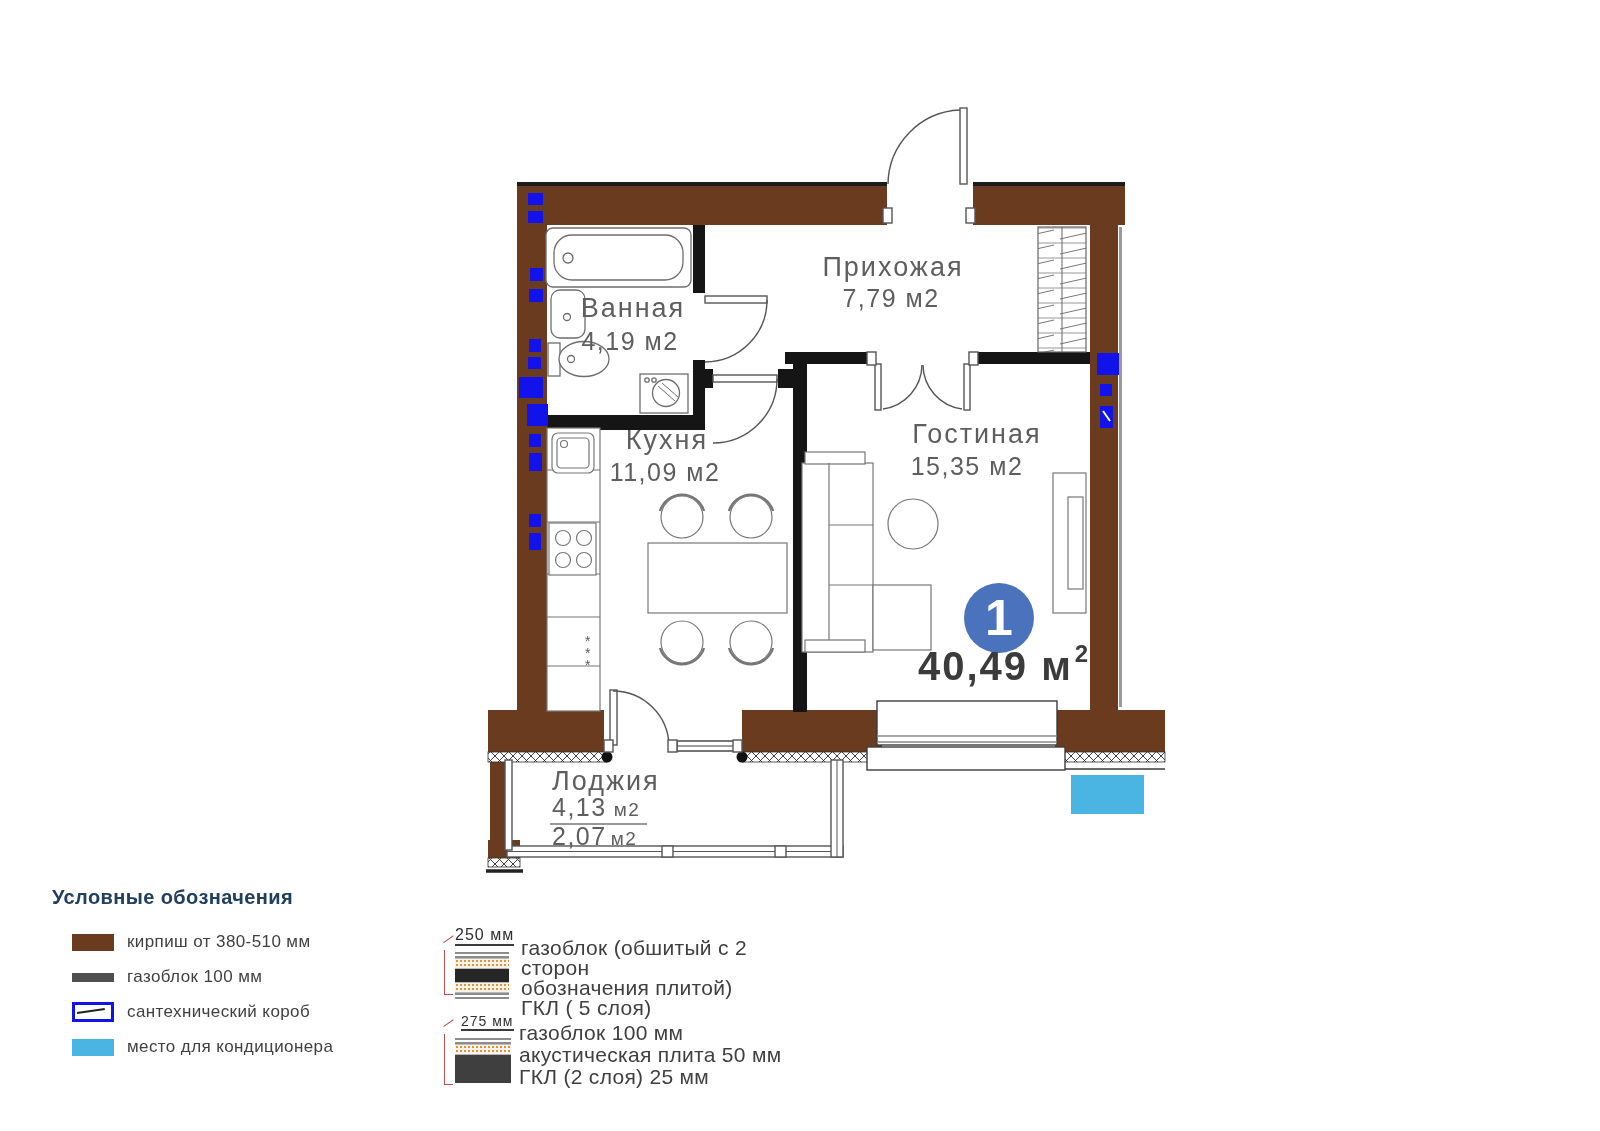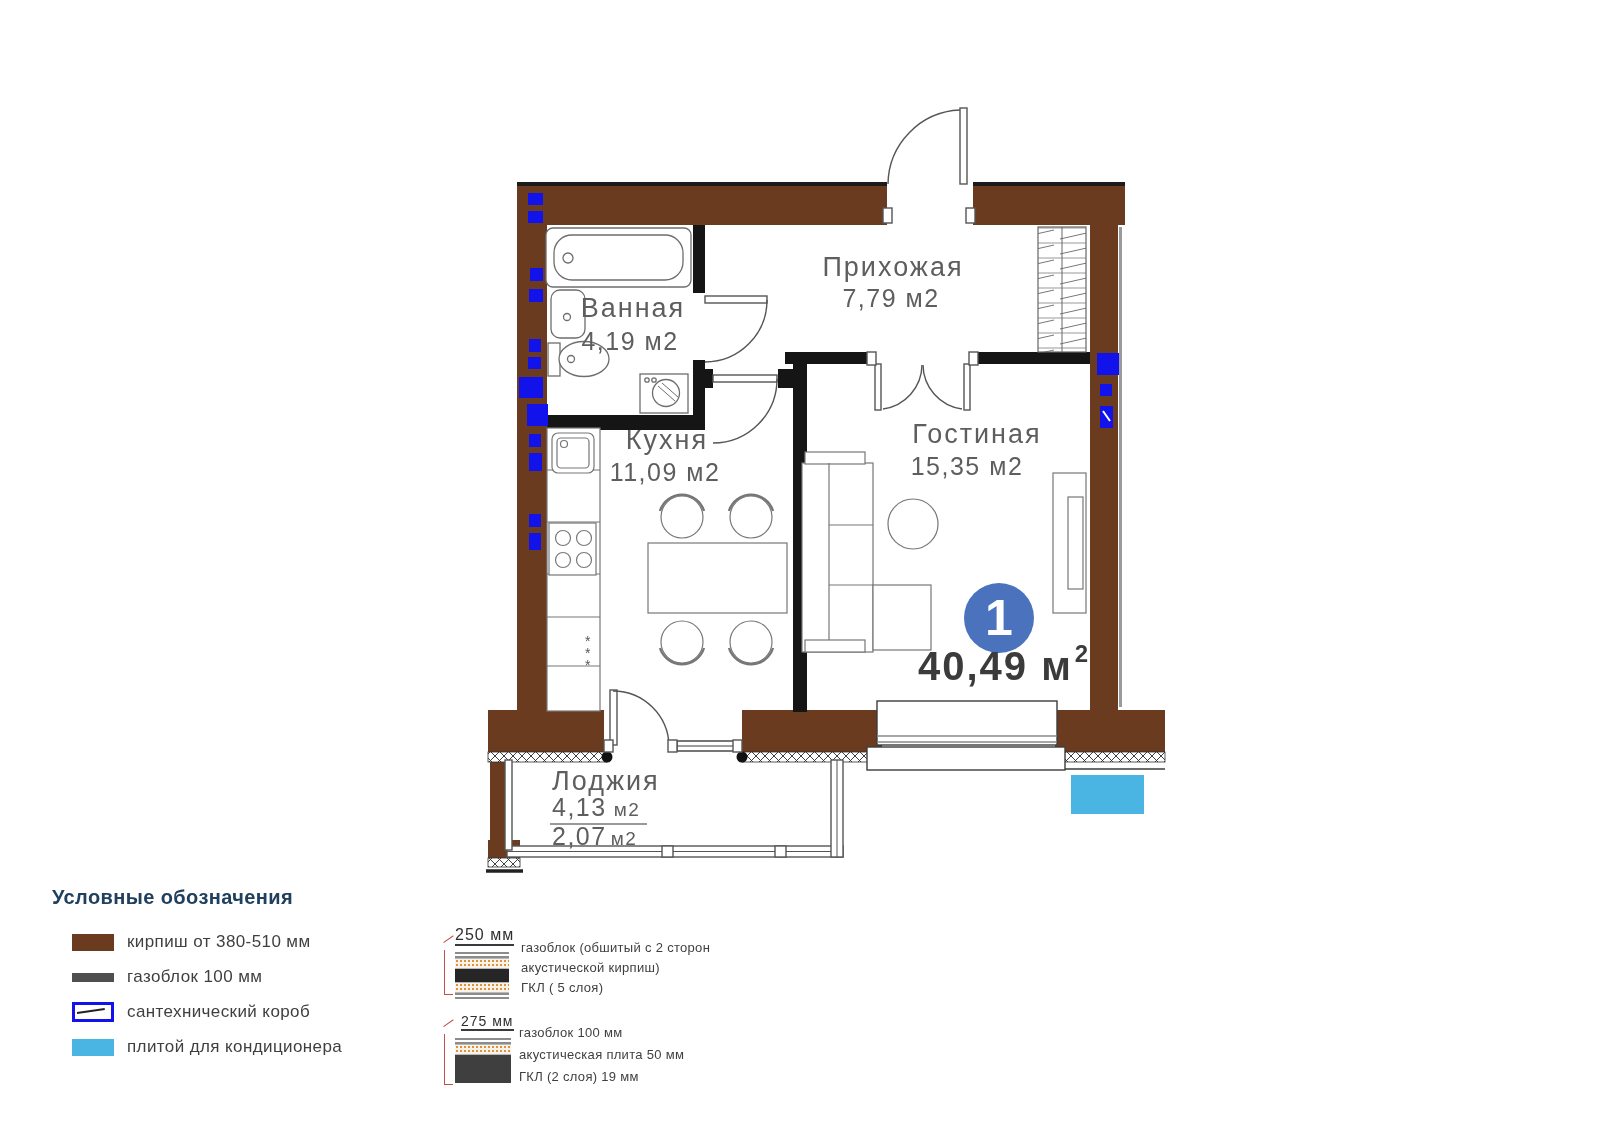--- a/index.html
+++ b/index.html
@@ -20,21 +20,21 @@
   .sw{flex:0 0 auto;}
   .sw-brick{width:42px;height:17px;}
   .sw-gas{width:42px;height:9px;}
   .sw-san{width:36px;height:14px;background:#fff;position:relative;}
   .sw-san .diag{position:absolute;left:2px;top:7px;width:28px;height:1.6px;background:#222;
                 transform:rotate(-8deg);transform-origin:left center;}
   .sw-ac{width:42px;height:17px;}
   .wsec{position:absolute;}
   .wsec-th{font-weight:normal;color:#2f2f2f;border-bottom:2px solid #3a3a3a;display:inline-block;
            letter-spacing:1px;}
-  .wsec-text{position:absolute;color:#3f3f3f;font-size:13px;letter-spacing:.3px;line-height:20px;}
+  .wsec-text{position:absolute;color:#3f3f3f;font-size:21px;letter-spacing:.3px;line-height:20px;}
   .layer{width:100%;}
   .dotted-orange{background-color:#f7f3ea;
       background-image:radial-gradient(circle,#e0943a 1.1px,rgba(0,0,0,0) 1.3px);
       background-size:4px 4px;border-top:1px solid #b9b9b9;border-bottom:1px solid #b9b9b9;}
   .redbracket{position:absolute;border-left:1.4px solid #c0504d;border-bottom:1.4px solid #c0504d;}
   .redbracket:before{content:"";position:absolute;left:-1px;top:-8px;width:12px;height:1.4px;
       background:#c0504d;transform:rotate(-35deg);transform-origin:left bottom;}
 </style>
 </head>
 <body>
@@ -268,21 +268,21 @@
       <div class="legend-label">газоблок 100 мм</div>
     </div>
     <div class="legend-row">
       <div class="sw sw-san" style="border:3px solid #1212ea">
             <div class="diag"></div>
           </div>
       <div class="legend-label">сантехнический короб</div>
     </div>
     <div class="legend-row">
       <div class="sw sw-ac" style="background:#4ab5e3"></div>
-      <div class="legend-label">плитой для кондиционера</div>
+      <div class="legend-label">место для кондиционера</div>
     </div>
   </div>
 </div>
 
 
 <div class="wsec" style="left:455px;top:926px;">
   <div class="wsec-th" style="font-size:16px;">250 мм</div>
   <div class="redbracket" style="left:-11px;top:24px;width:8px;height:44px;"></div>
   <div style="margin-top:6px;width:54px;">
     <div class="layer" style="height:2px;background:#8c8c8c;"></div>
@@ -290,36 +290,36 @@
     <div class="layer" style="height:2px;background:#8c8c8c;"></div>
     <div class="layer dotted-orange" style="height:9px;"></div>
     <div class="layer" style="height:13px;background:#262626;"></div>
     <div class="layer dotted-orange" style="height:9px;"></div>
     <div class="layer" style="height:2px;background:#8c8c8c;"></div>
     <div class="layer" style="height:2px;background:#fff;"></div>
     <div class="layer" style="height:2px;background:#8c8c8c;"></div>
   </div>
   <div class="wsec-text" style="left:66px;top:12px;width:300px;">
     <div>газоблок (обшитый с 2 сторон</div>
-    <div>акустической кирпиш)</div>
+    <div>обозначения плитой)</div>
     <div>ГКЛ ( 5 слоя)</div>
   </div>
 </div>
 
 
 <div class="wsec" style="left:455px;top:1000px;margin-top:12px;">
   <div class="wsec-th" style="font-size:14px;margin-left:6px;">275 мм</div>
   <div class="redbracket" style="left:-11px;top:22px;width:8px;height:50px;"></div>
   <div style="margin-top:7px;width:56px;">
     <div class="layer" style="height:2px;background:#8c8c8c;"></div>
     <div class="layer" style="height:2px;background:#fff;"></div>
     <div class="layer" style="height:2px;background:#8c8c8c;"></div>
     <div class="layer dotted-orange" style="height:9px;"></div>
     <div class="layer" style="height:28px;background:#3f3f3f;"></div>
   </div>
   <div class="wsec-text" style="left:64px;top:10px;width:320px;line-height:22px;">
     <div>газоблок 100 мм</div>
     <div>акустическая плита 50 мм</div>
-    <div>ГКЛ (2 слоя) 19 мм</div>
+    <div>ГКЛ (2 слоя) 25 мм</div>
   </div>
 </div>
 
 </div>
 
 </body></html>

